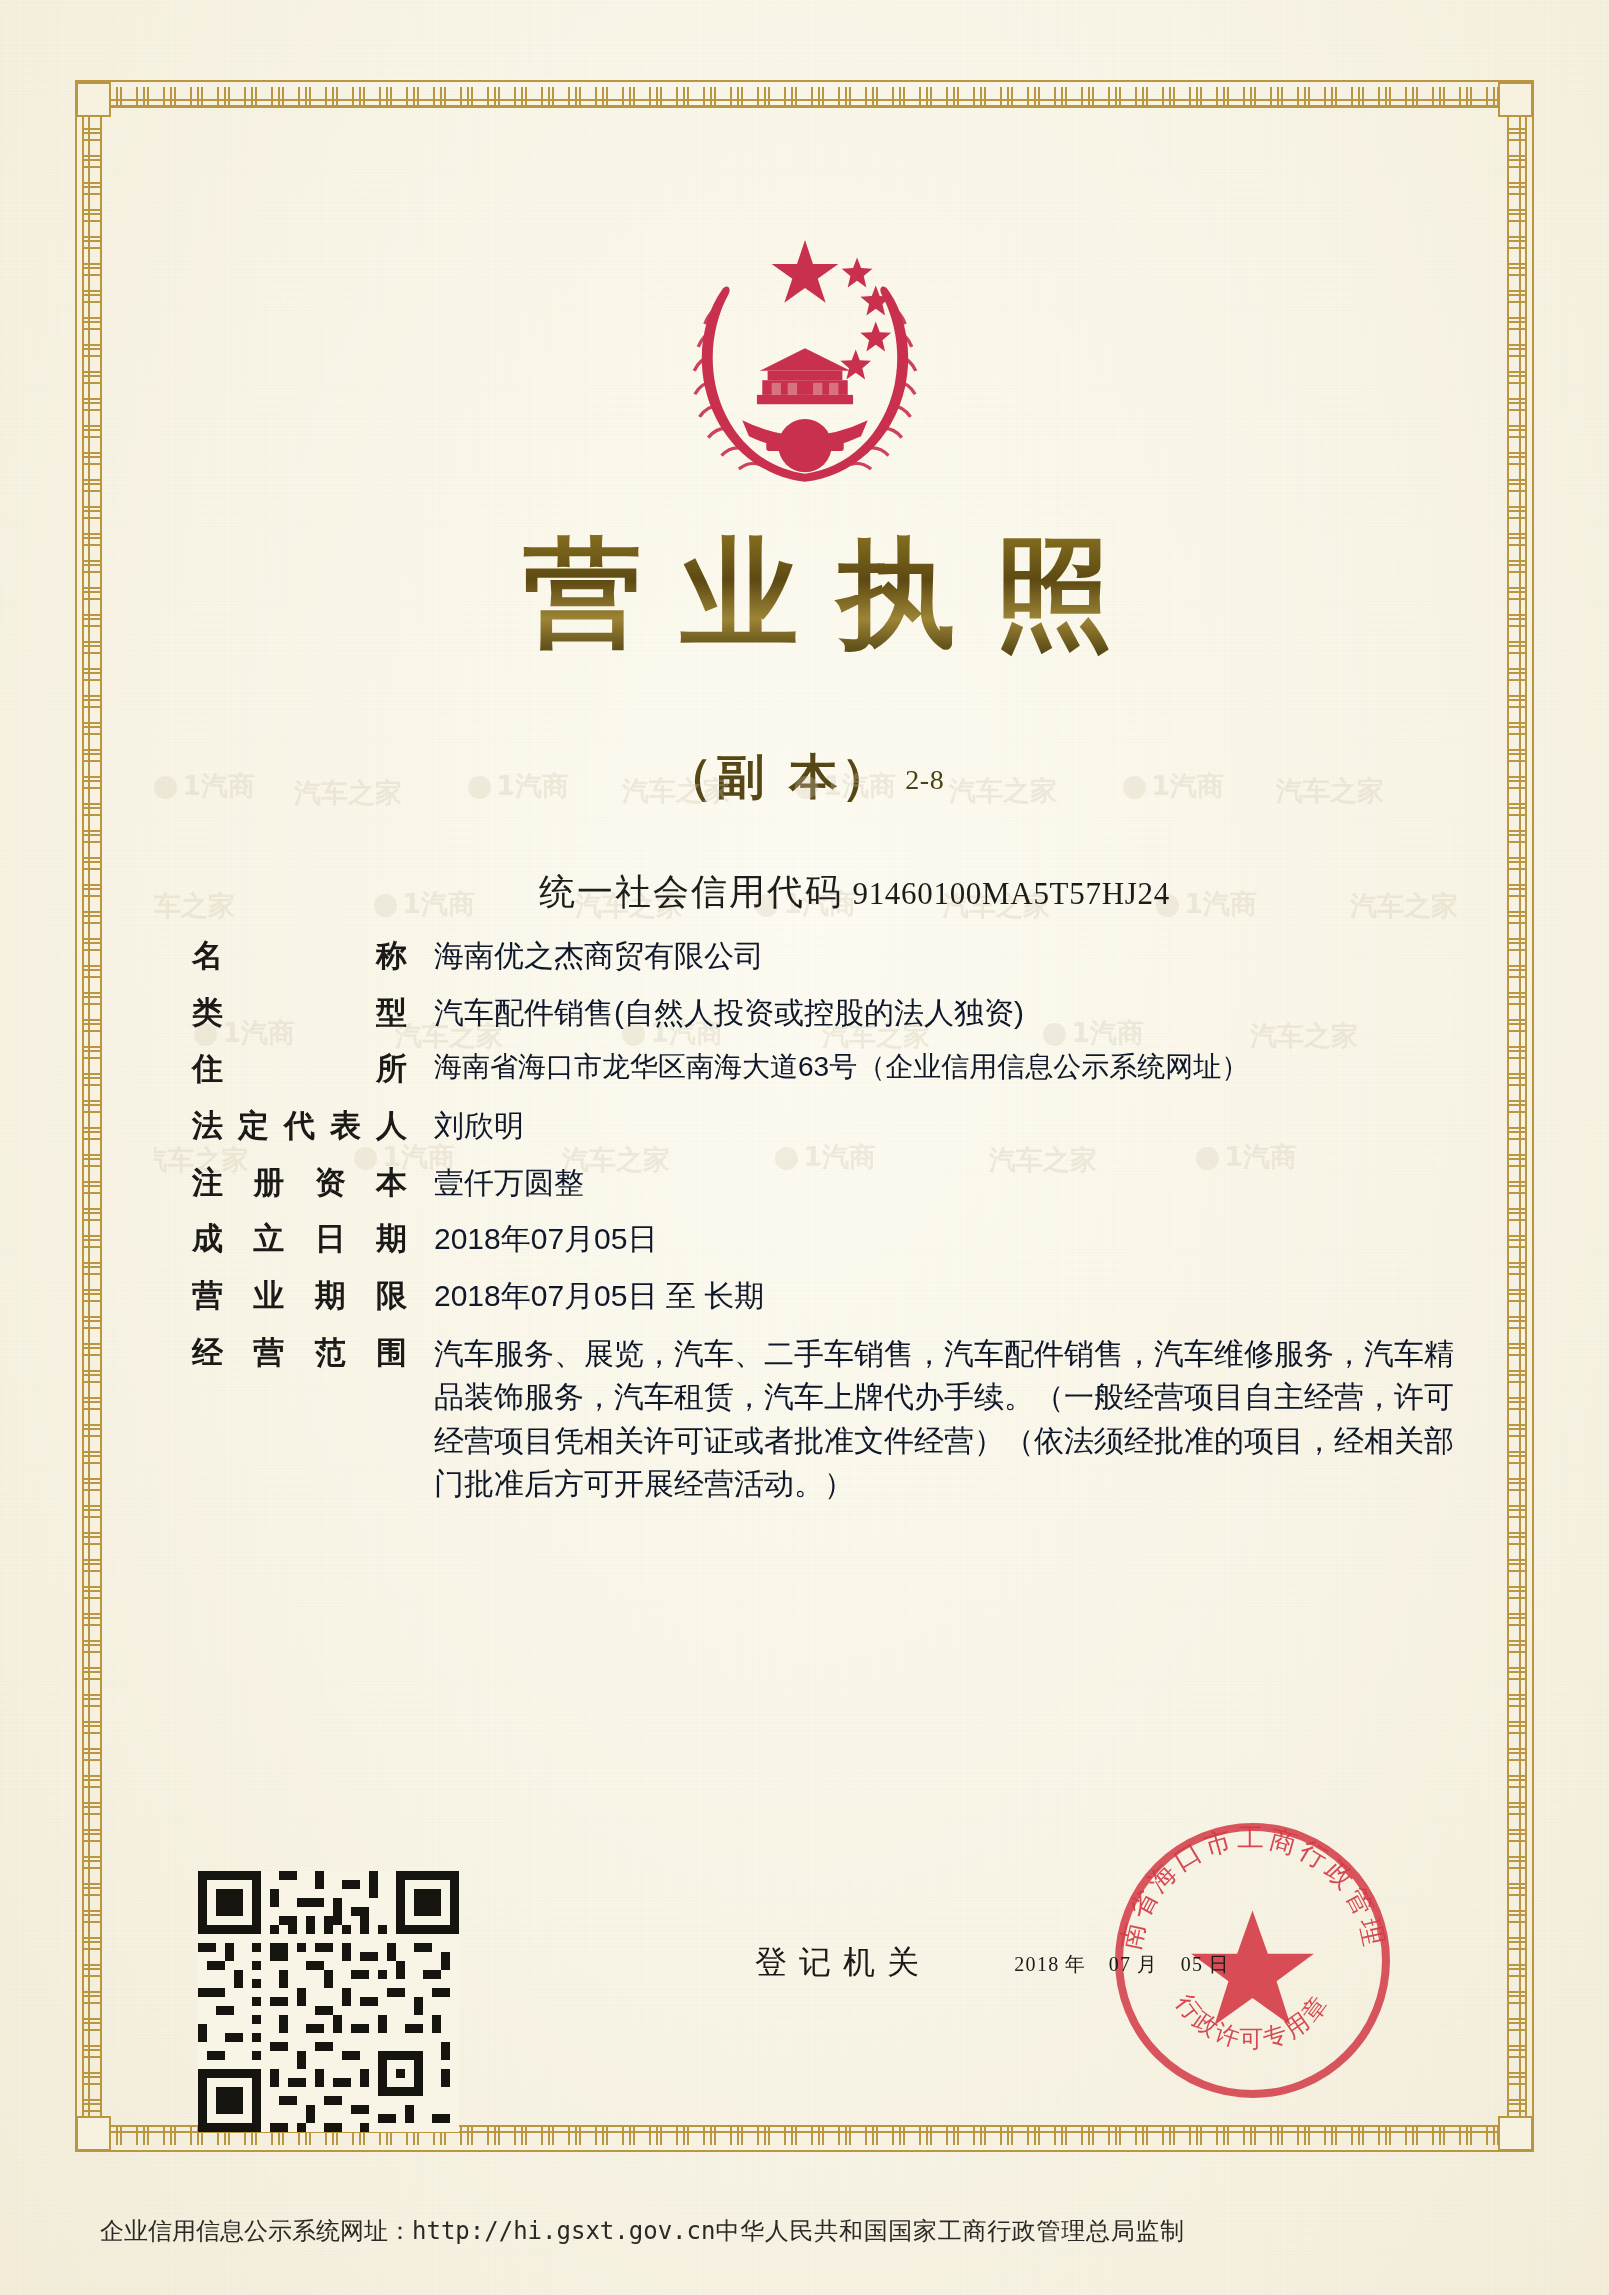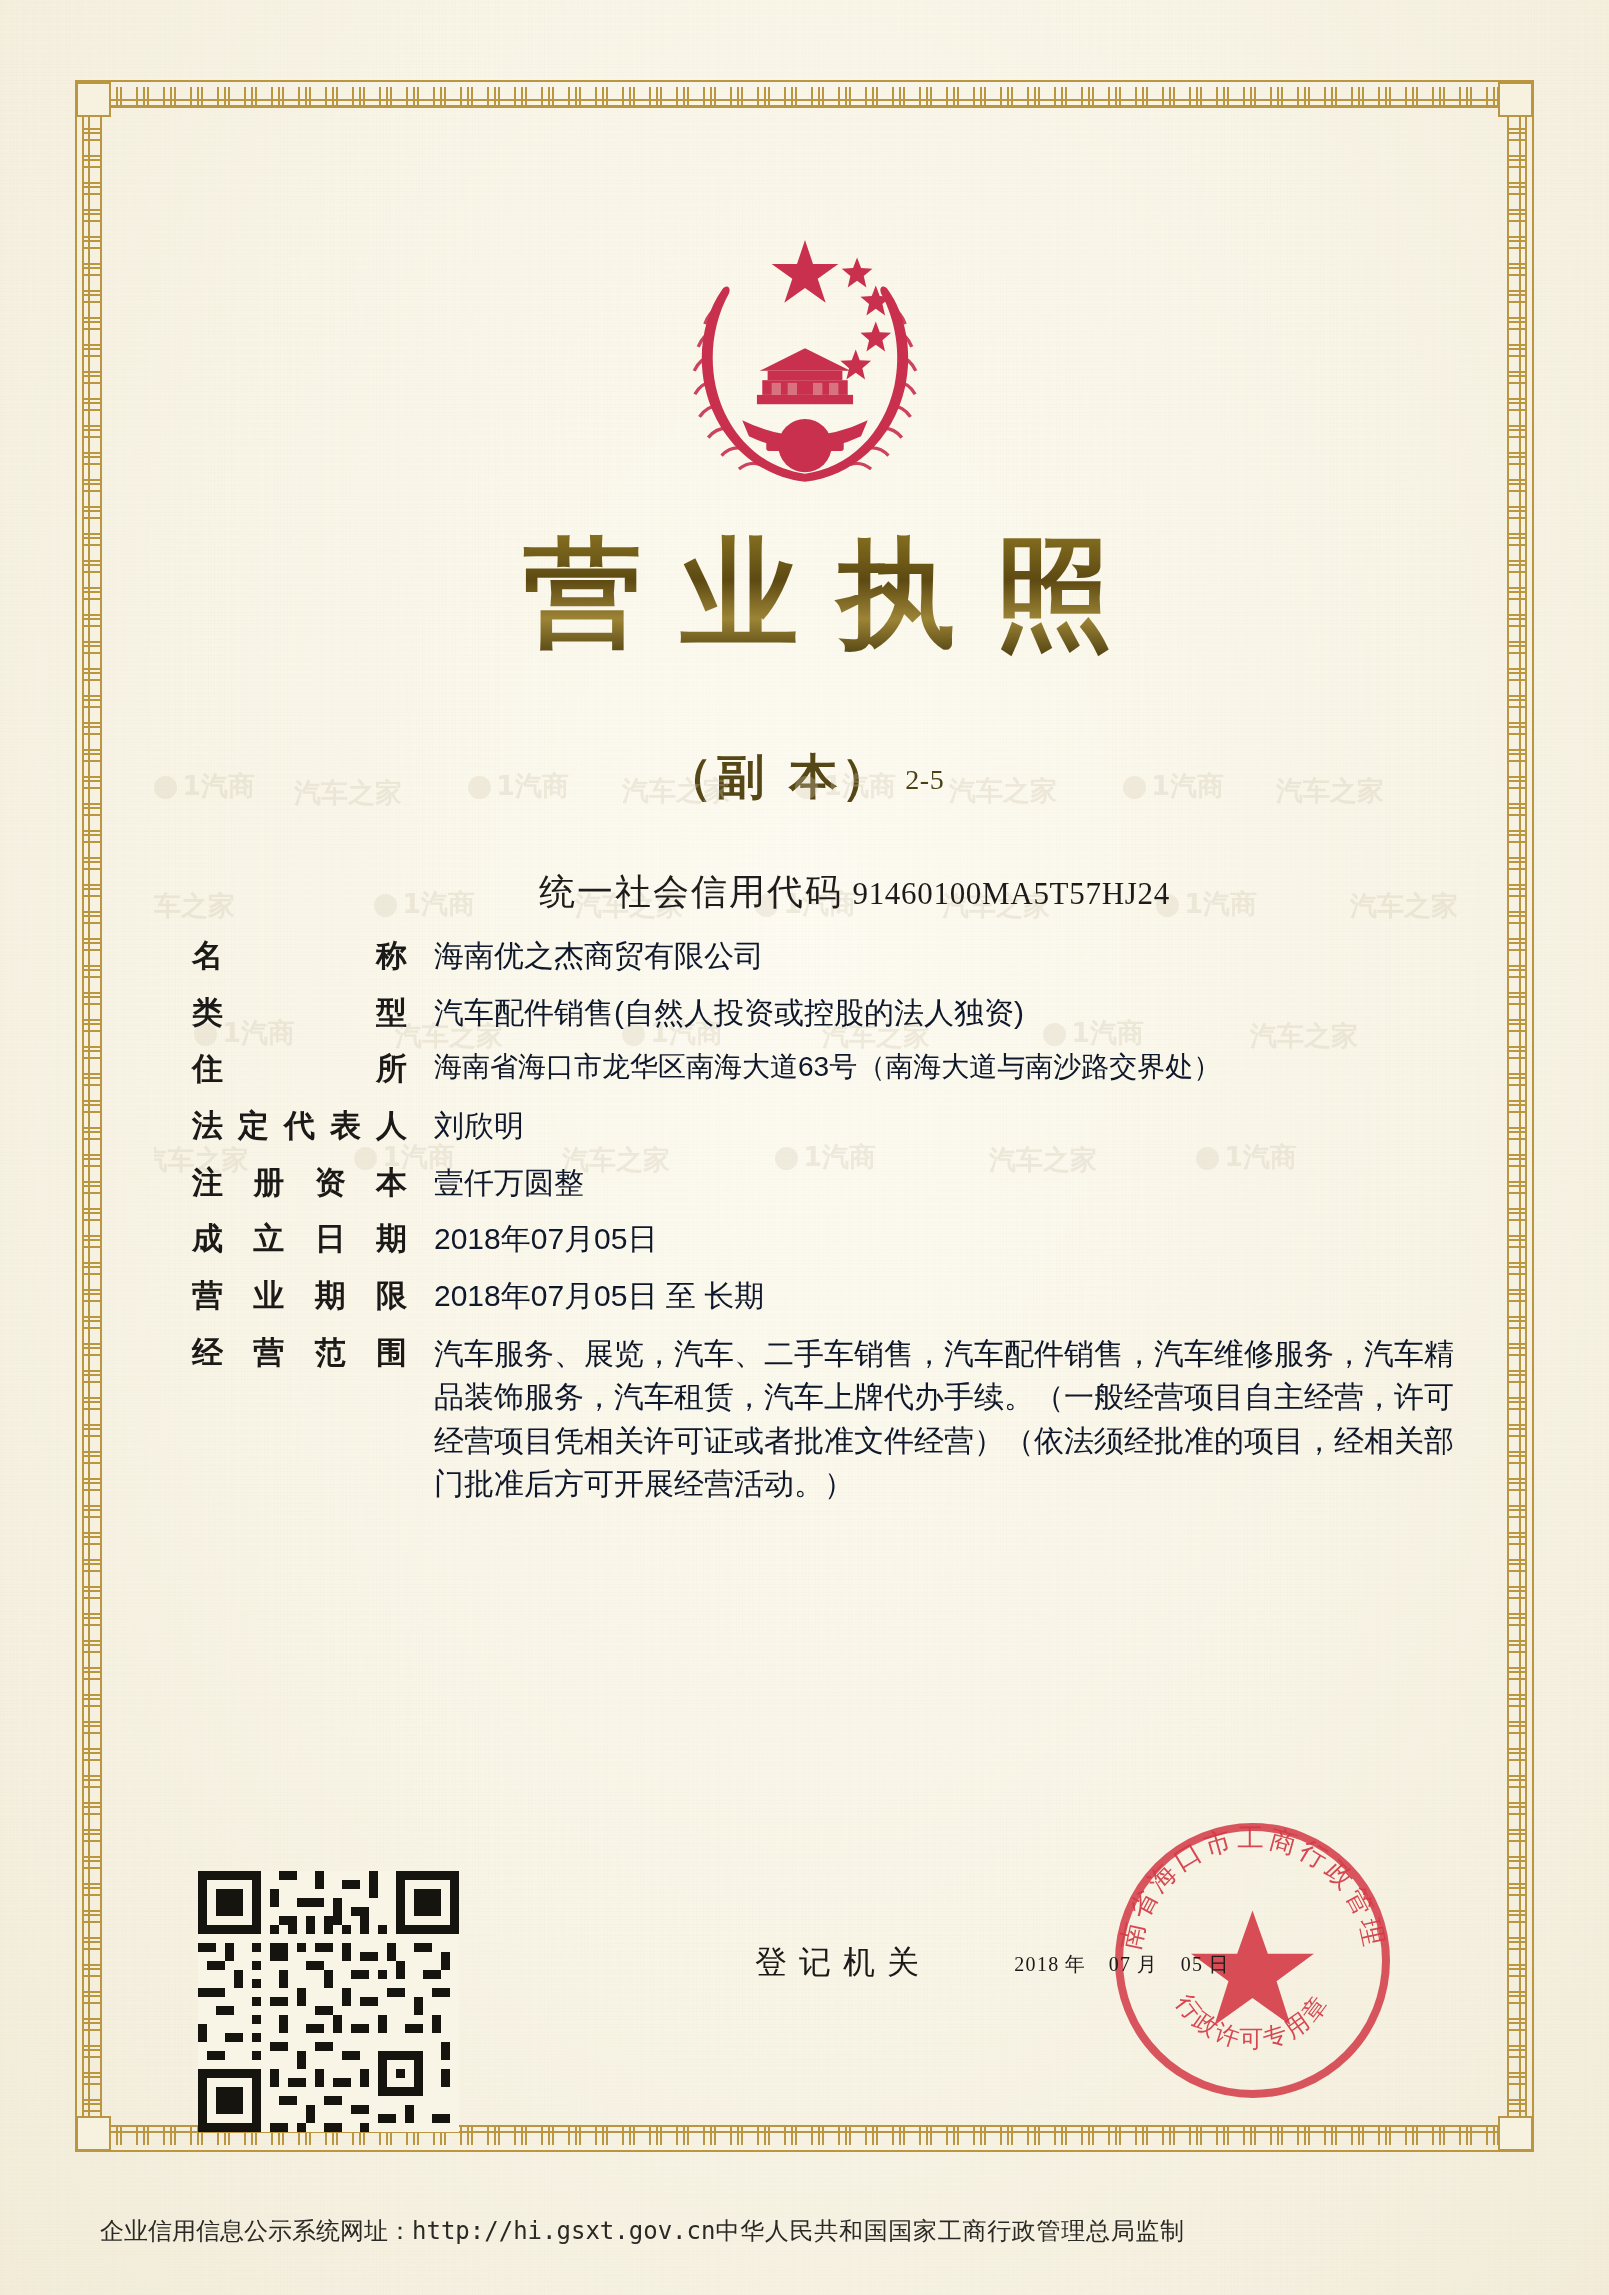--- a/index.html
+++ b/index.html
@@ -374,21 +374,21 @@
           <polygon points="296,152 302,168 319,169 306,180 310,197 296,187 282,197 286,180 273,169 290,168"></polygon>
           <polygon points="266,194 272,210 289,211 276,222 280,239 266,229 252,239 256,222 243,211 260,210"></polygon>
         </g>
       </g>
     </svg>
   </div>
 
   <div class="title-main">营业执照</div>
 
   <div class="title-sub-row">
-    <span class="title-sub">（副 本）</span><span class="title-seq">2-5</span>
+    <span class="title-sub">（副 本）</span><span class="title-seq">2-8</span>
   </div>
 
   <div class="watermarks">
     <div class="wm" style="left:0px; top:0px;"><span class="dot"></span><span>1汽商</span></div>
     <div class="wm" style="left:140px; top:6.7px;"><span>汽车之家</span></div>
     <div class="wm" style="left:314px; top:0px;"><span class="dot"></span><span>1汽商</span></div>
     <div class="wm" style="left:468px; top:5.3px;"><span>汽车之家</span></div>
     <div class="wm" style="left:641px; top:0px;"><span class="dot"></span><span>1汽商</span></div>
     <div class="wm" style="left:795px; top:5.3px;"><span>汽车之家</span></div>
     <div class="wm" style="left:969px; top:0px;"><span class="dot"></span><span>1汽商</span></div>
@@ -437,21 +437,21 @@
         <span>型</span>
       </div>
       <div class="field-value">汽车配件销售(自然人投资或控股的法人独资)</div>
     </div>
 
     <div class="field-row">
       <div class="field-label">
         <span>住</span>
         <span>所</span>
       </div>
-      <div class="field-value" style="font-size:28px;">海南省海口市龙华区南海大道63号（南海大道与南沙路交界处）</div>
+      <div class="field-value" style="font-size:28px;">海南省海口市龙华区南海大道63号（企业信用信息公示系统网址）</div>
     </div>
 
     <div class="field-row">
       <div class="field-label">
         <span>法</span>
         <span>定</span>
         <span>代</span>
         <span>表</span>
         <span>人</span>
       </div>

